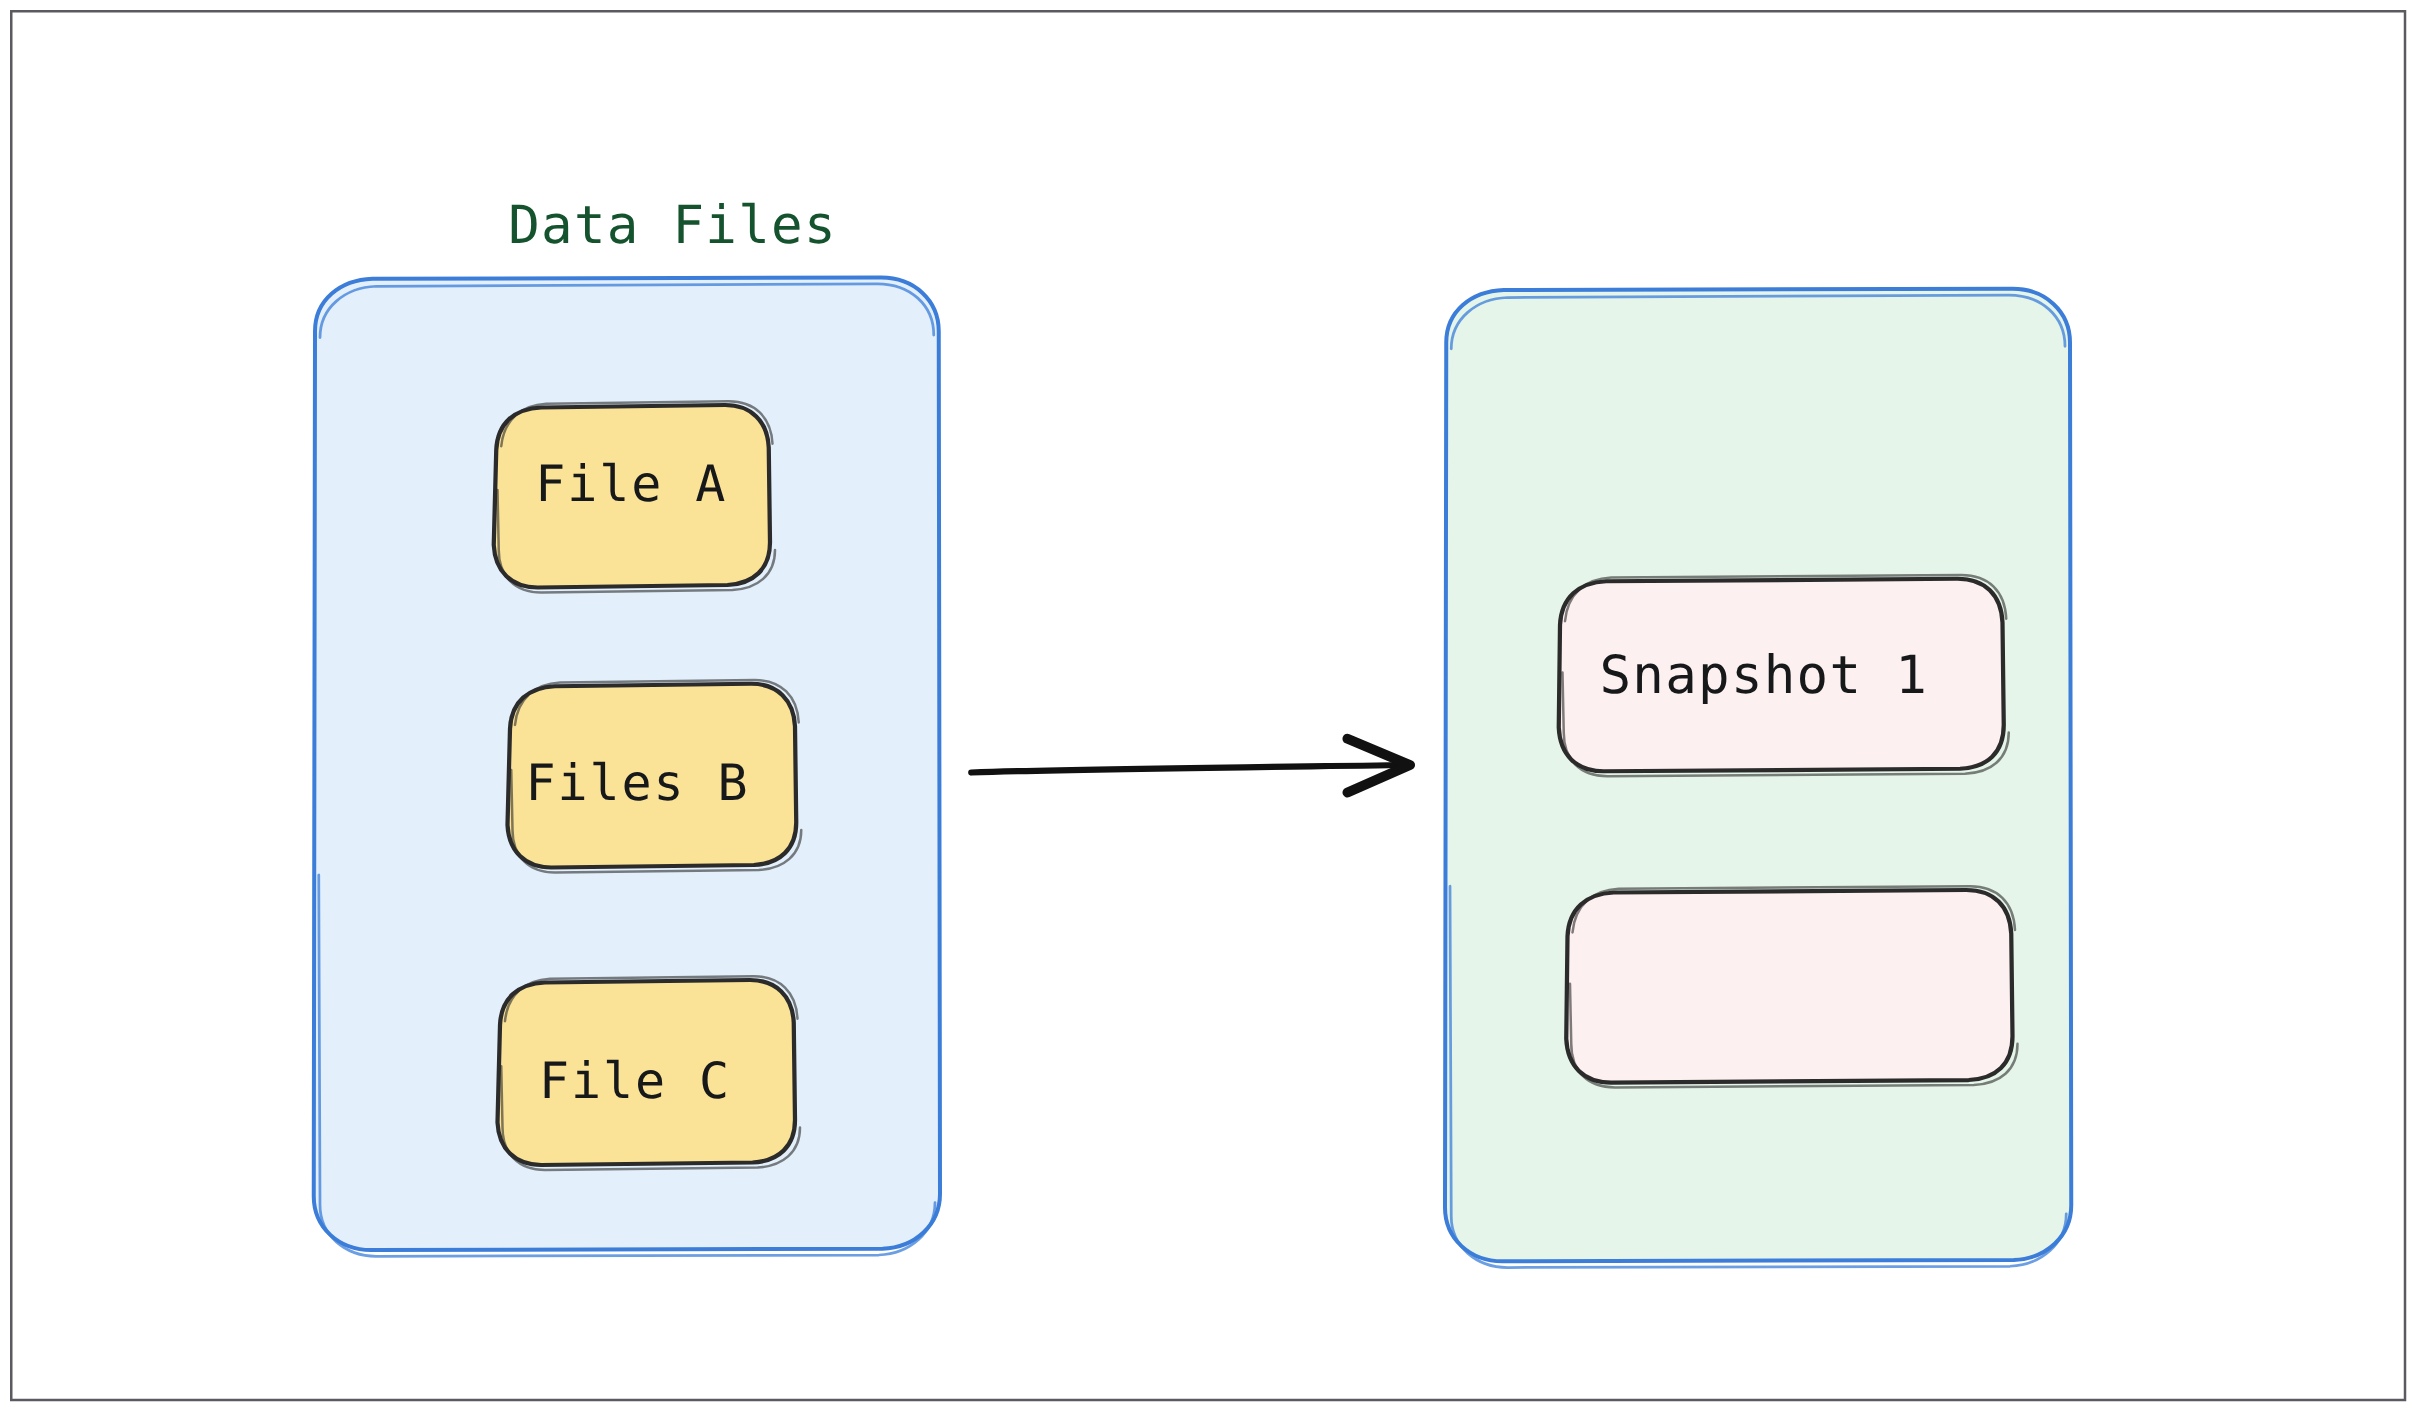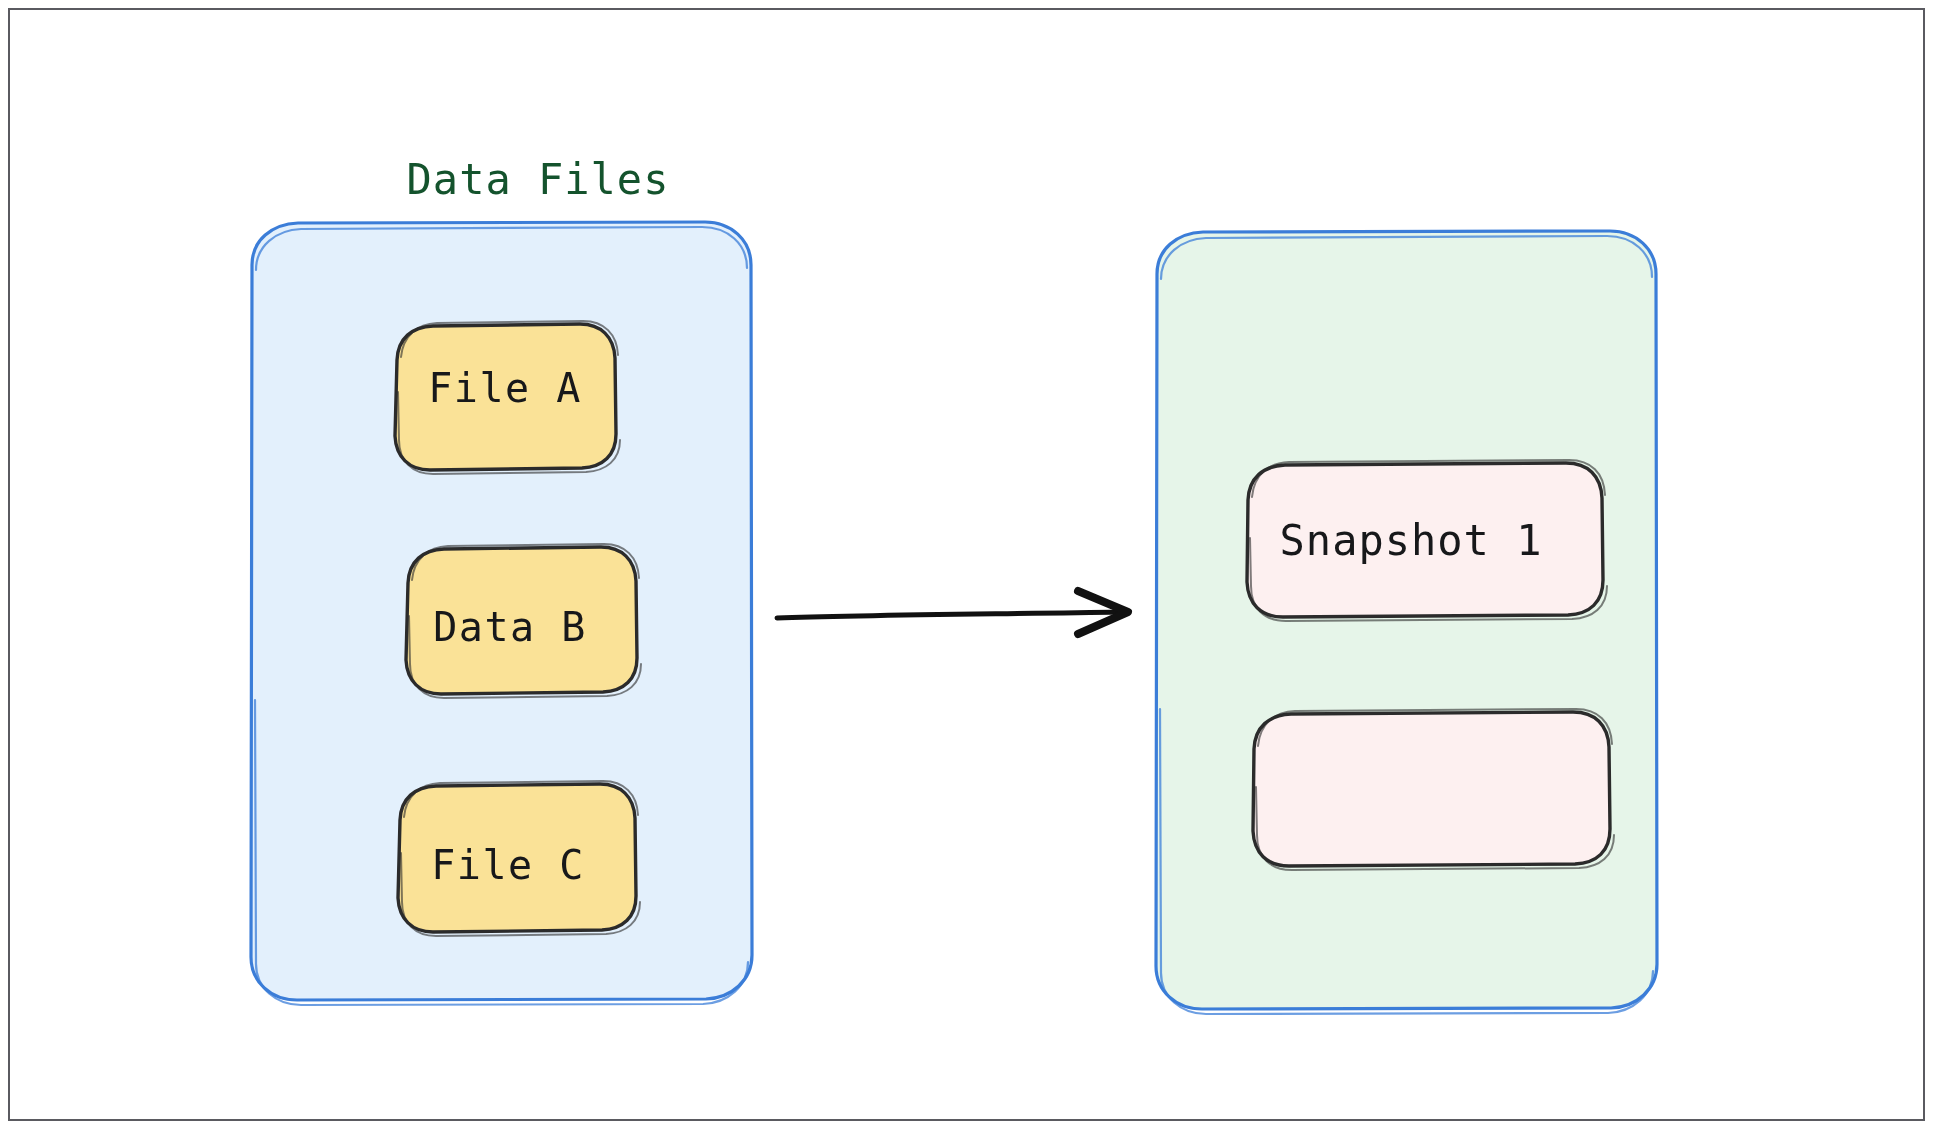--- a/index.html
+++ b/index.html
@@ -245,20 +245,20 @@
       <path d="M 1078 591 L 1128 612 L 1078 634" fill="none" stroke="#111111" stroke-width="8" stroke-linecap="round" stroke-linejoin="round"></path>
     </g>
 
   </svg>
 
   <div class="group-title" id="title-data-files">Data Files</div>
 
 
   <div class="node-label" id="label-file-a">File A</div>
 
-  <div class="node-label" id="label-file-b">Data B</div>
+  <div class="node-label" id="label-file-b">Files B</div>
 
   <div class="node-label" id="label-file-c">File C</div>
 
   <div class="node-label snapshot" id="label-snapshot-1">Snapshot 1</div>
 
 
 </div>
 
 </body></html>

